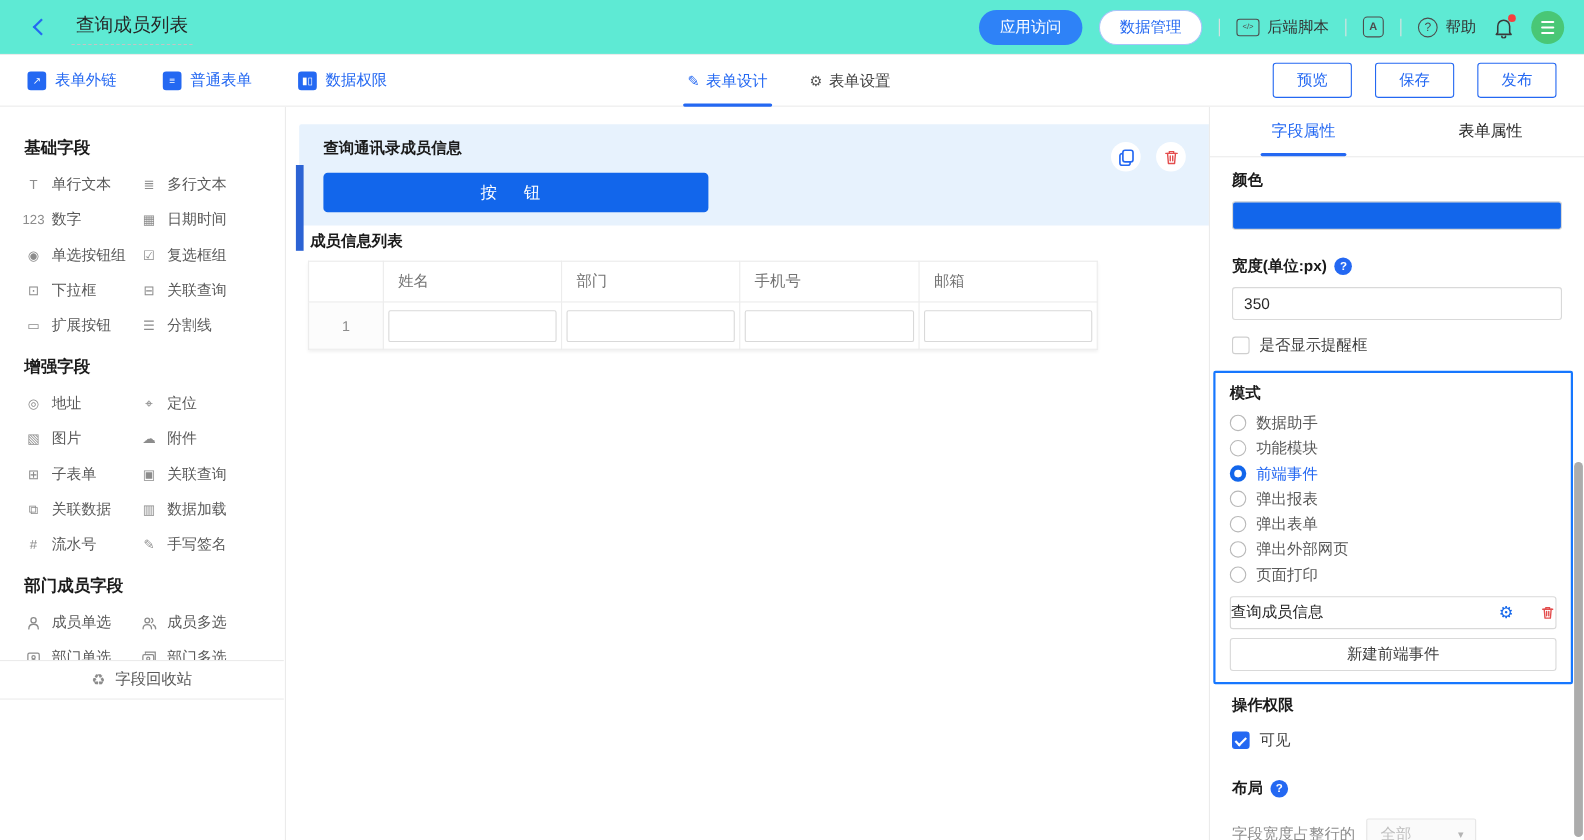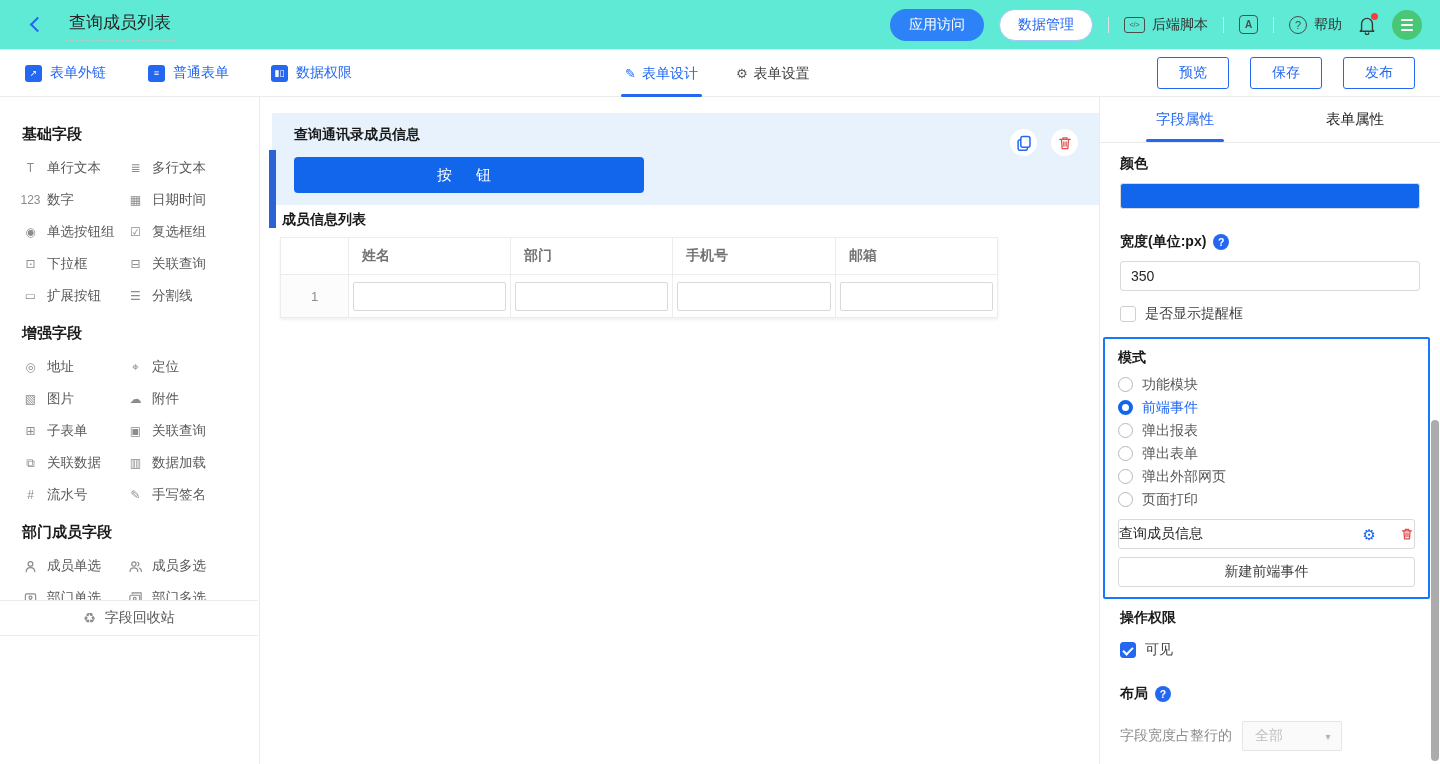--- a/index.html
+++ b/index.html
@@ -47,21 +47,21 @@
   .canvas{position:absolute;top:97px;left:260px;width:880px;bottom:0;background:#fff;overflow:hidden}
   .sel-block{position:absolute;left:12px;top:16px;width:858px;height:92px;background:#e7f2fd;border-radius:2px}
   .accent-bar{position:absolute;left:9px;top:53px;width:7px;height:78px;background:#2c63d4}
   .block-label{position:absolute;left:22px;top:13px;font-weight:bold;font-size:14px;color:#1a1a1a}
   .primary-btn{position:absolute;left:22px;top:44px;width:350px;height:36px;background:#1266eb;border:none;border-radius:4px;color:#fff;font-size:15px;letter-spacing:10px;display:flex;align-items:center;justify-content:center;cursor:pointer}
   .block-tools{position:absolute;top:16px;right:52px;display:flex;gap:14px}
   .circle-tool{width:27px;height:27px;border-radius:50%;background:#fff;display:flex;align-items:center;justify-content:center;cursor:pointer}
   .subform-title{position:absolute;left:22px;top:114px;font-weight:bold;font-size:14px;color:#1a1a1a}
   .subform-table{position:absolute;left:20px;top:140px;border-collapse:collapse;table-layout:fixed;width:717px;background:#fff;box-shadow:0 2px 3px rgba(0,0,0,.06)}
   .subform-table th,.subform-table td{border:1px solid #ececec}
-  .subform-table th{height:37px;font-weight:bold;color:#737373;text-align:left;padding:0 13px;font-size:14px}
+  .subform-table th{height:37px;font-weight:normal;color:#737373;text-align:left;padding:0 13px;font-size:14px}
   .subform-table td{height:43px;padding:0 4px}
   .idx-cell{text-align:center;color:#8c8c8c;background:#fcfcfc;font-size:13px}
   .cell-input{width:100%;height:29px;border:1px solid #d9d9d9;border-radius:2px;background:#fff;outline:none;padding:0 6px;font-size:13px}
   
   .panel{position:absolute;top:97px;right:0;bottom:0;width:341px;border-left:1px solid #ebebeb;background:#fff}
   .panel-tabs{height:46px;border-bottom:1px solid #ebebeb;display:flex}
   .panel-tab{flex:1;display:flex;align-items:center;justify-content:center;font-size:14.5px;color:#262626;position:relative;cursor:pointer}
   .panel-tab.active{color:#2468f2}
   .panel-tab.active::after{content:"";position:absolute;left:50%;transform:translateX(-50%);bottom:0;width:78px;height:3px;background:#2468f2;border-radius:2px}
   .panel-body{position:absolute;top:46px;left:0;right:0;bottom:0;padding:12px 20px 0}
@@ -401,20 +401,24 @@
 
     <div class="cb-row">
       <span class="cb"></span>
       <span>是否显示提醒框</span>
     </div>
 
     <div class="mode-box">
       <div class="p-label" style="margin-bottom:6px">模式</div>
       <div>
 
+          <div class="mode-opt">
+            <span class="radio"></span>
+            <span class="opt-label">数据助手</span>
+          </div>
 
           <div class="mode-opt">
             <span class="radio"></span>
             <span class="opt-label">功能模块</span>
           </div>
 
           <div class="mode-opt checked">
             <span class="radio"></span>
             <span class="opt-label">前端事件</span>
           </div>

